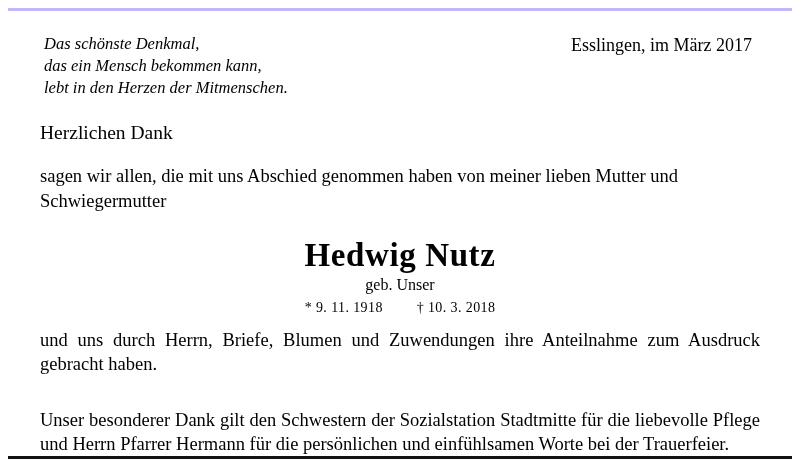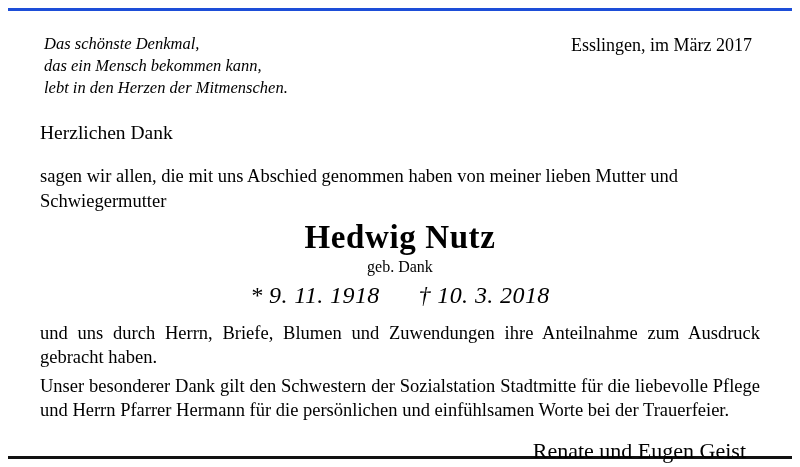--- a/index.html
+++ b/index.html
@@ -14,21 +14,21 @@
     color: #000000;
     overflow: hidden;
   }
   .notice {
     position: absolute;
     left: 8px;
     top: 8px;
     width: 784px;
     height: 451px;
     background: #ffffff;
-    border-top: 3px solid #1d4ed8;
+    border-top: 3px solid #c4b5fd;
     border-bottom: 3px solid #111111;
     box-sizing: border-box;
     padding: 22px 32px 12px 32px;
   }
   .top-row {
     display: flex;
     align-items: flex-start;
     justify-content: space-between;
   }
   .motto {
@@ -49,51 +49,50 @@
     margin-top: 24px;
     margin-bottom: 2px;
   }
   .thanks-body {
     font-size: 18.5px;
     line-height: 1.33;
     margin-top: 20px;
   }
   .name-block {
     text-align: center;
-    margin-top: 6px;
+    margin-top: 24px;
   }
   .name {
     font-size: 33px;
     font-weight: bold;
     letter-spacing: 0.6px;
     line-height: 1.1;
   }
   .maiden {
     font-size: 16px;
     margin-top: 2px;
   }
   .dates {
-    font-size: 24px;
+    font-size: 14px;
     margin-top: 6px;
     letter-spacing: 0.4px;
-    font-style: italic;
   }
   .dates .sep {
     display: inline-block;
     width: 26px;
   }
   .para {
     font-size: 18.5px;
     line-height: 1.32;
     margin-top: 12px;
     text-align: justify;
     text-justify: inter-word;
   }
   .para.second {
-    margin-top: 4px;
+    margin-top: 31px;
   }
   .signature {
     font-size: 22px;
     text-align: right;
     margin-top: 16px;
     padding-right: 14px;
   }
 </style>
 </head>
 <body>
@@ -105,21 +104,21 @@
 das ein Mensch bekommen kann,
 lebt in den Herzen der Mitmenschen.</div>
     <div class="place-date">Esslingen, im März 2017</div>
   </div>
 
   <div class="thanks-head">Herzlichen Dank</div>
   <div class="thanks-body">sagen wir allen, die mit uns Abschied genommen haben von meiner lieben Mutter und Schwiegermutter</div>
 
   <div class="name-block">
     <div class="name">Hedwig Nutz</div>
-    <div class="maiden">geb. Dank</div>
+    <div class="maiden">geb. Unser</div>
     <div class="dates">
       <span>* 9. 11. 1918</span>
       <span class="sep"></span>
       <span>† 10. 3. 2018</span>
     </div>
   </div>
 
   <div class="para">und uns durch Herrn, Briefe, Blumen und Zuwendungen ihre Anteilnahme zum Ausdruck gebracht haben.</div>
   <div class="para second">Unser besonderer Dank gilt den Schwestern der Sozialstation Stadtmitte für die liebevolle Pflege und Herrn Pfarrer Hermann für die persönlichen und einfühlsamen Worte bei der Trauerfeier.</div>
 

